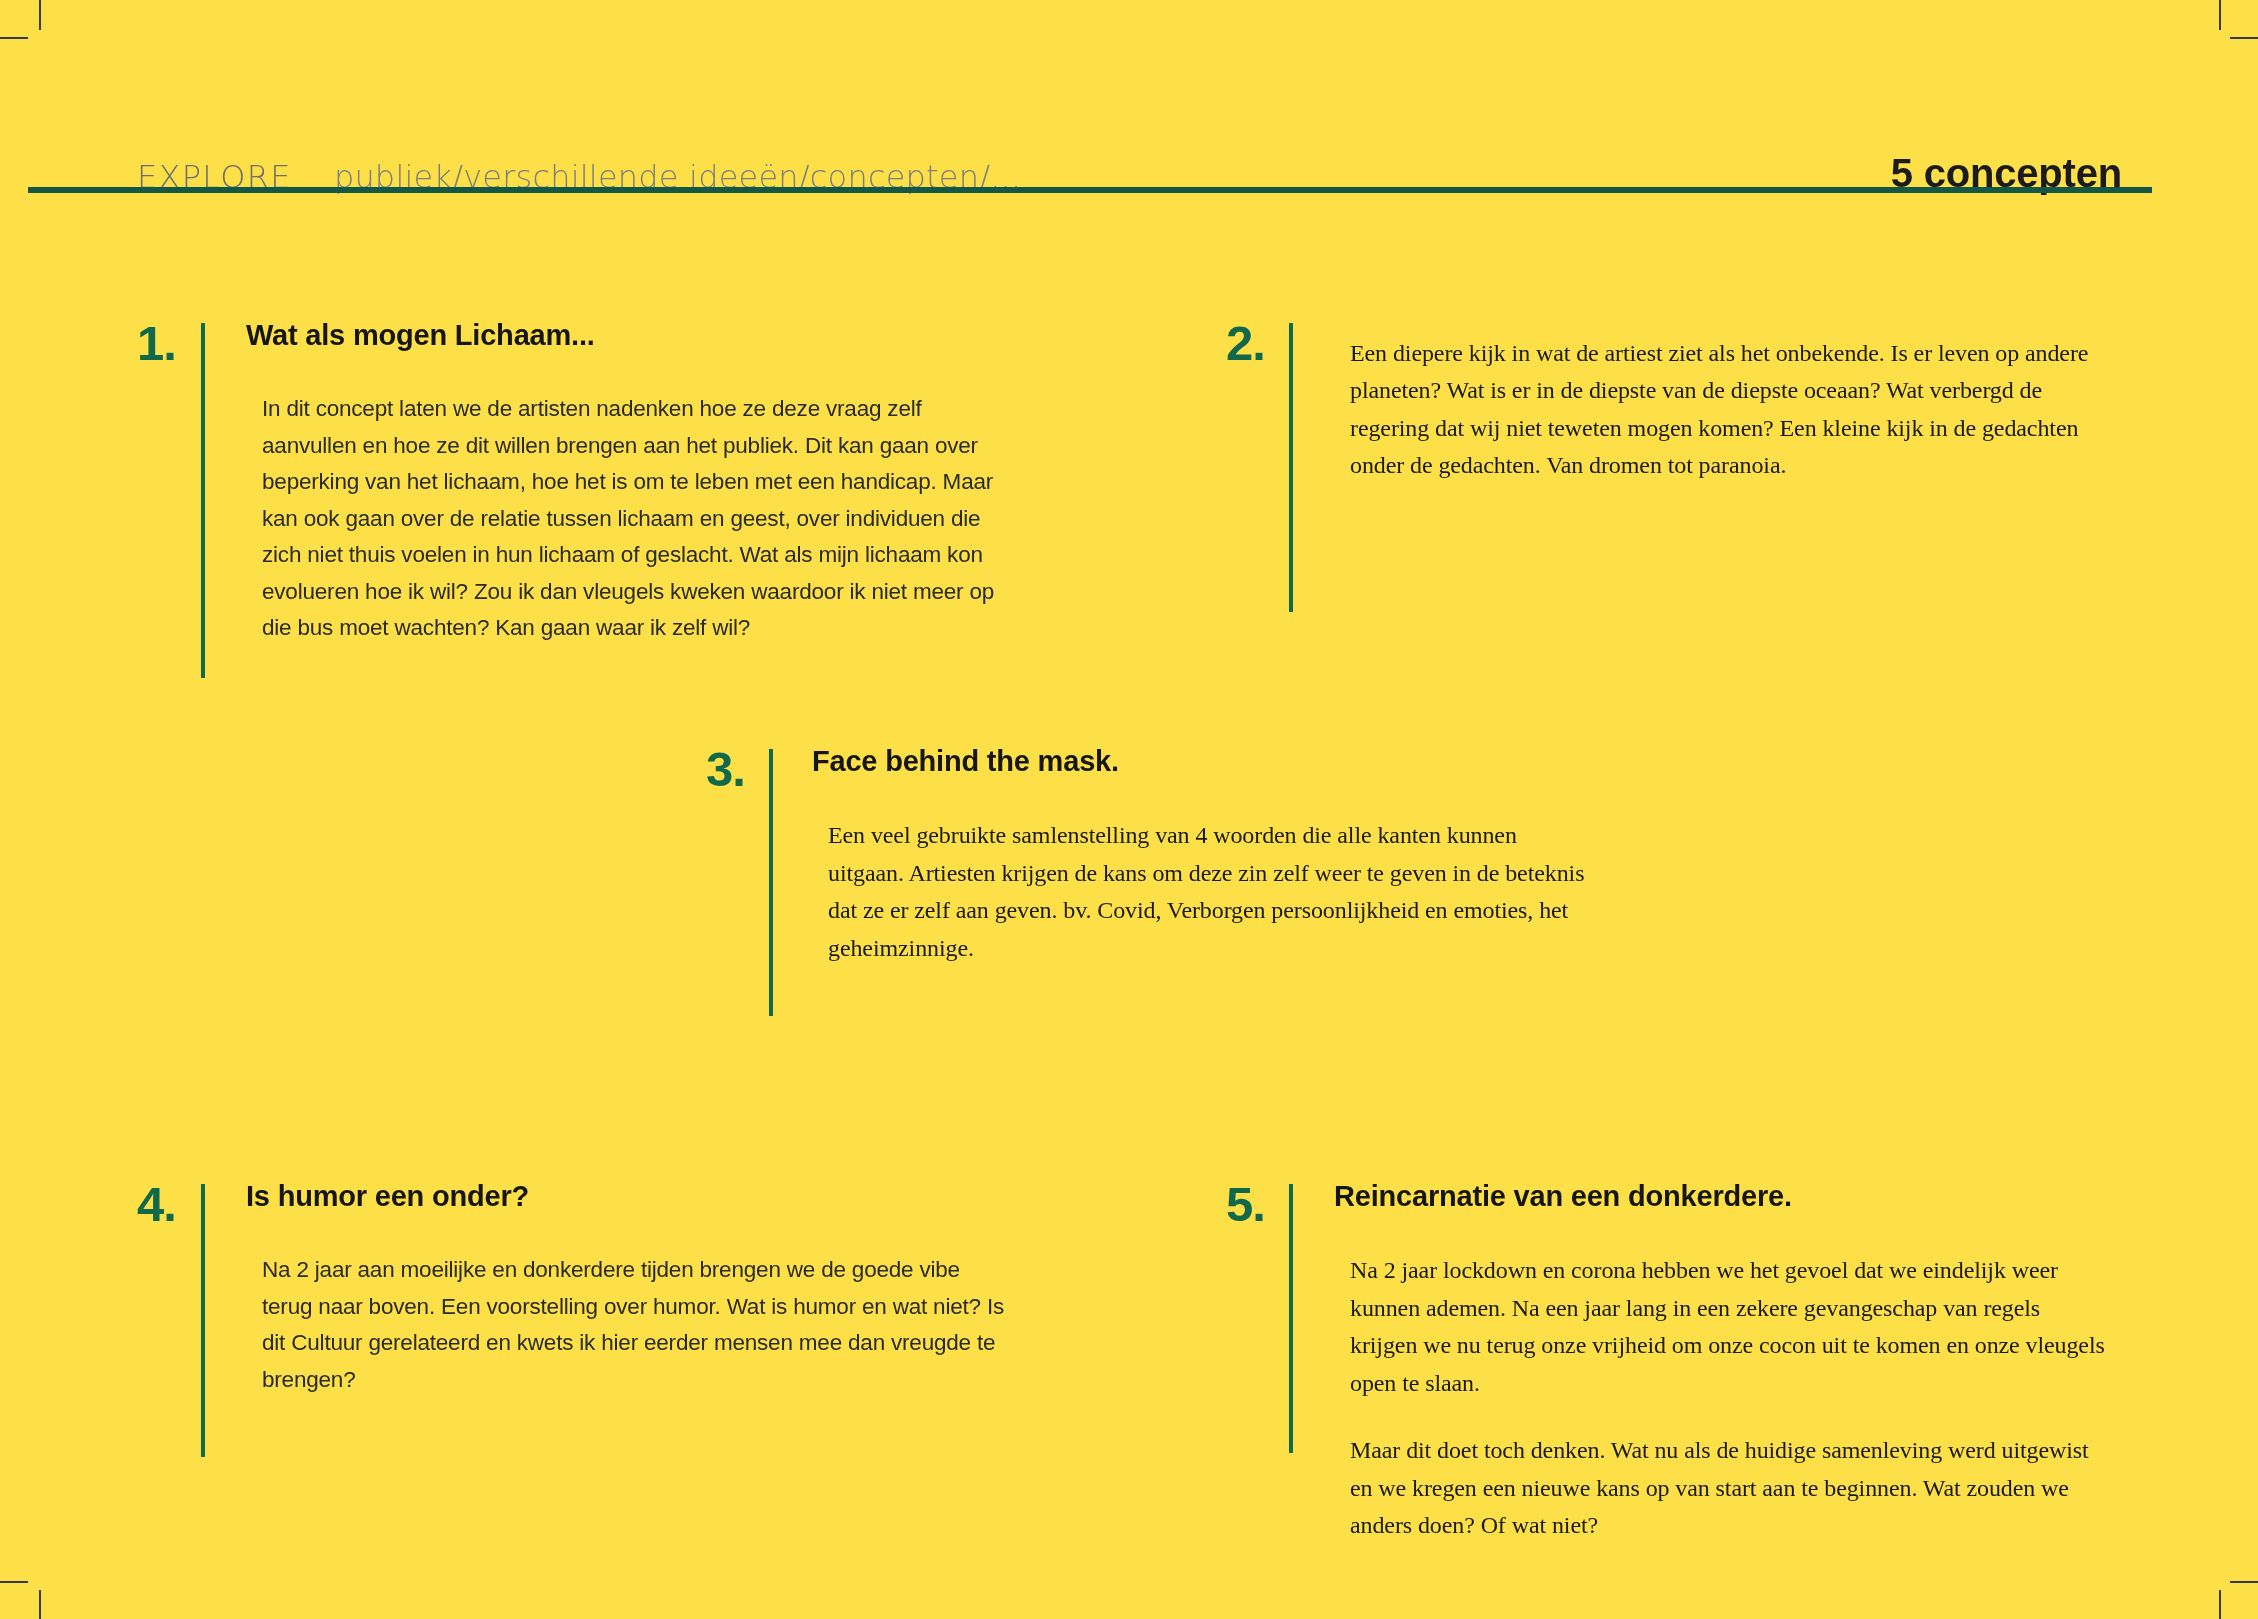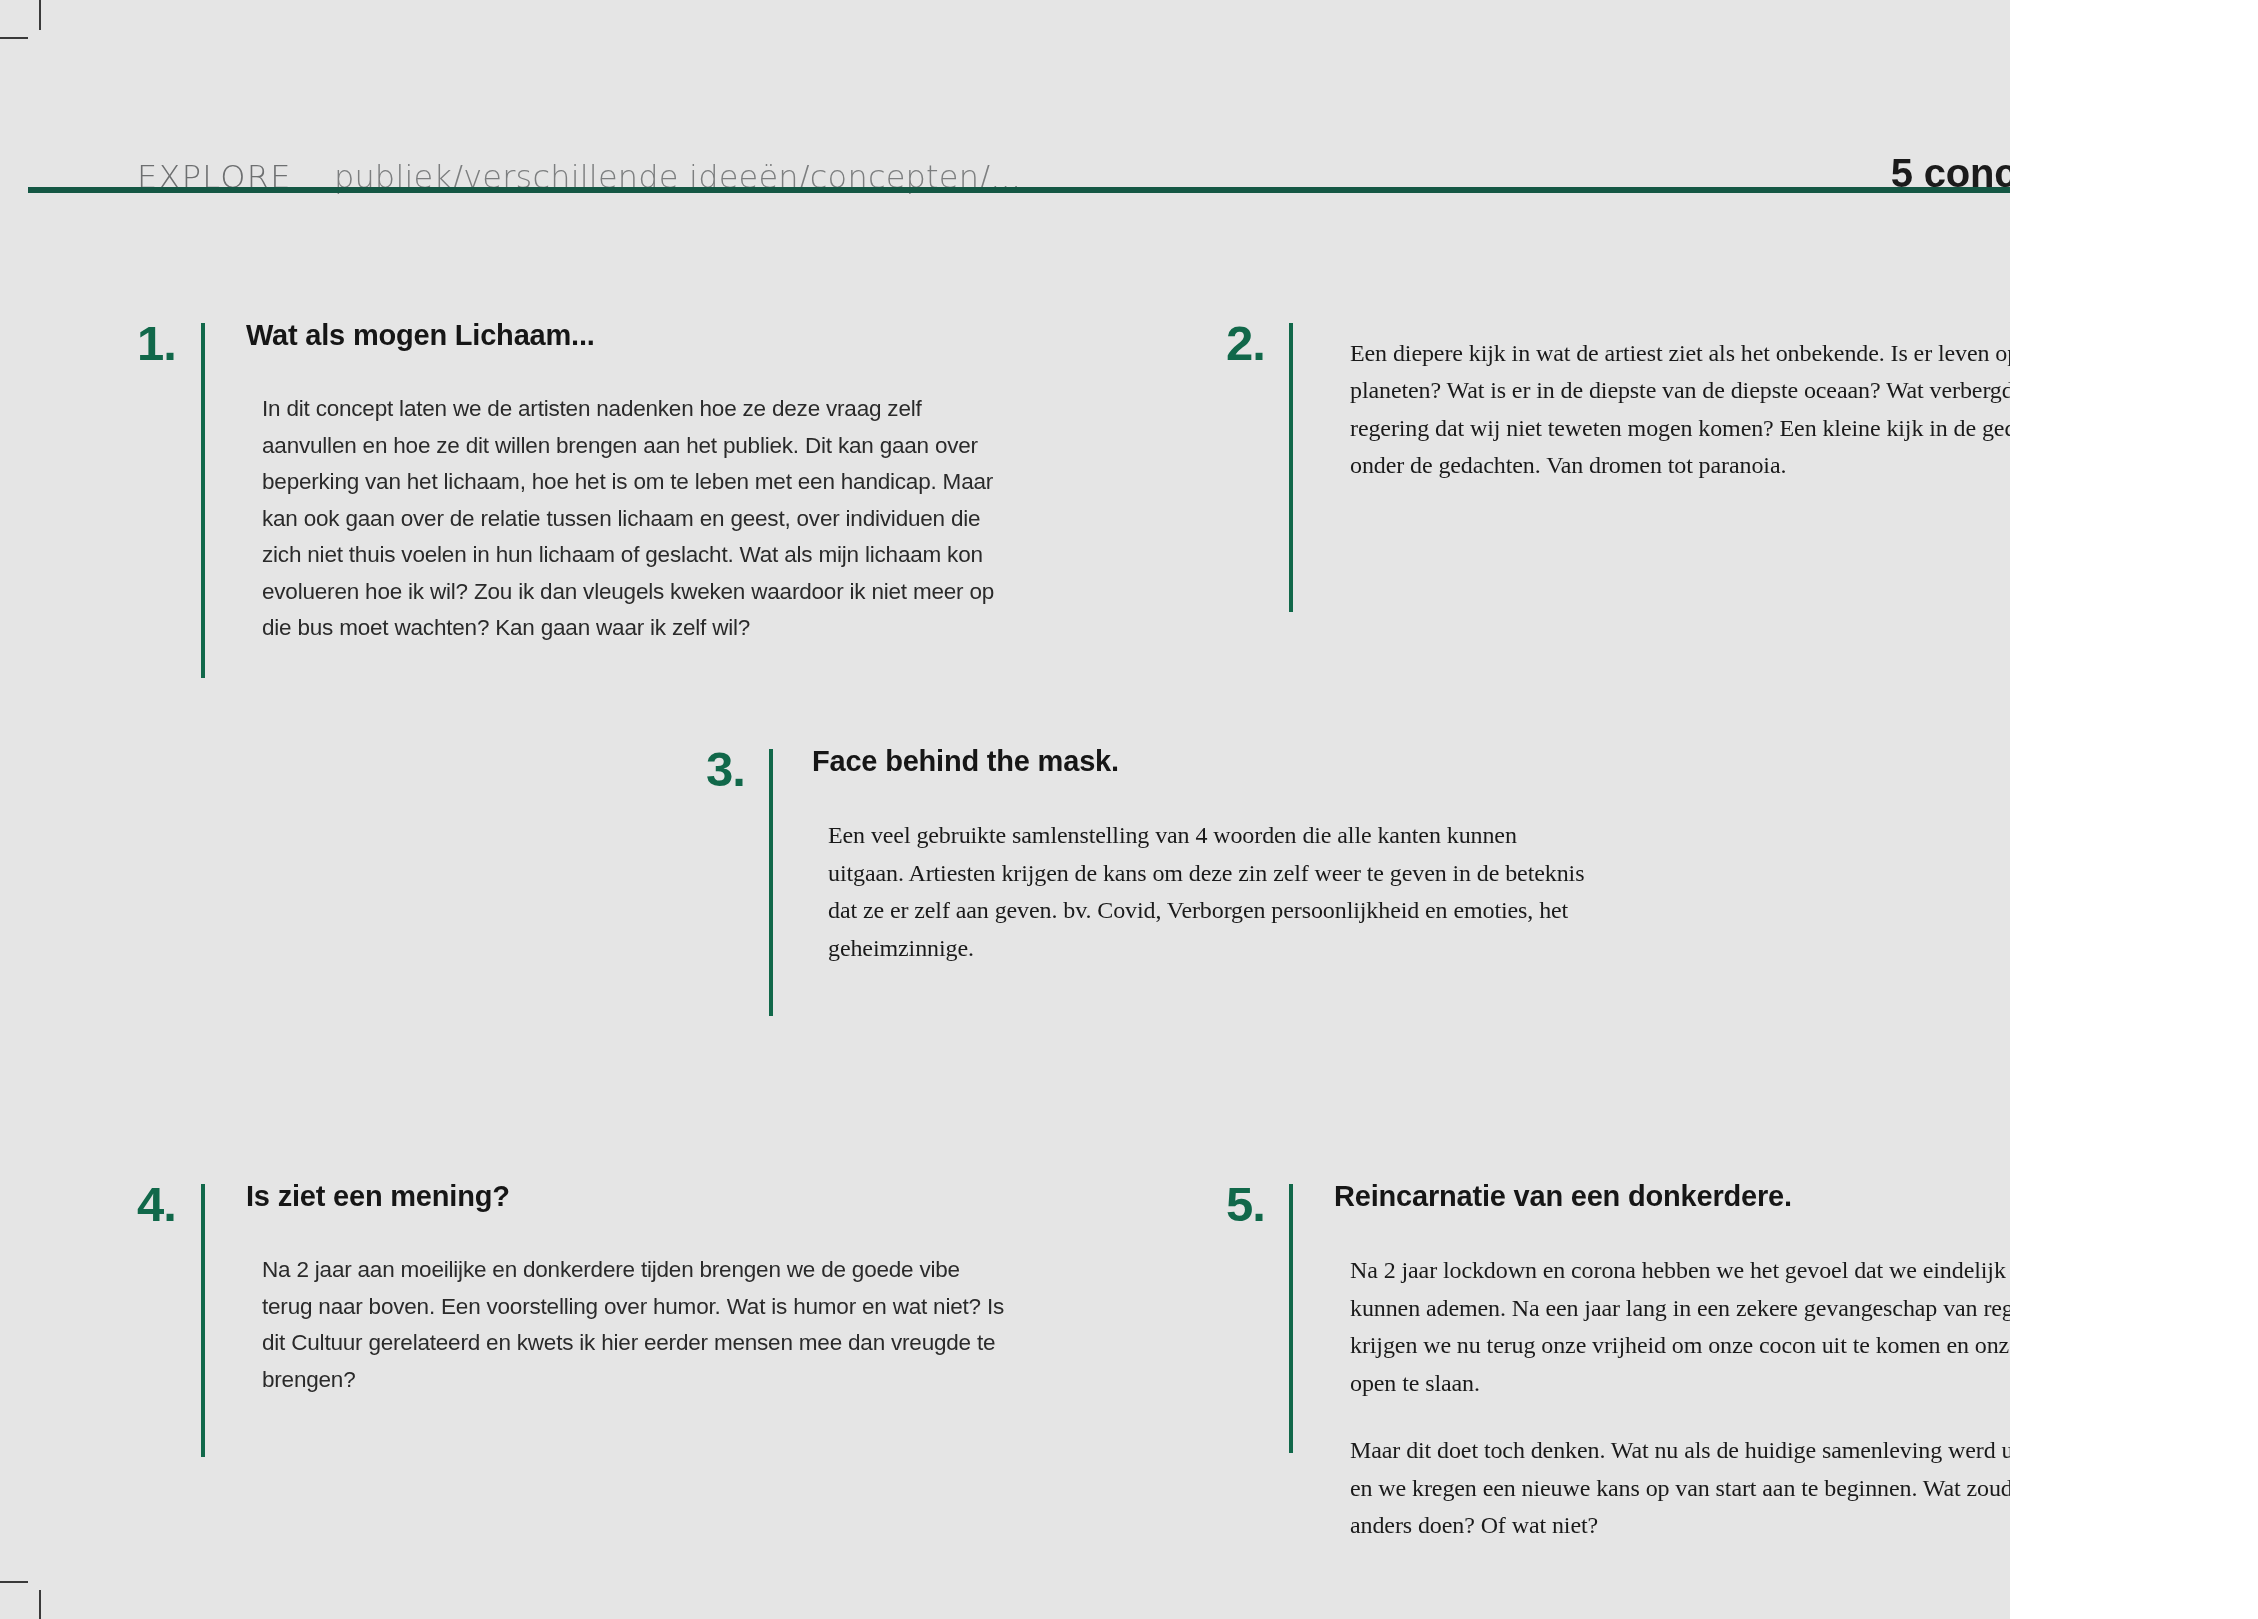--- a/index.html
+++ b/index.html
@@ -8,23 +8,23 @@
     padding: 0;
     background: #ffffff;
   }
   body {
     font-family: "Liberation Sans", sans-serif;
     -webkit-font-smoothing: antialiased;
   }
 
   .page {
     position: relative;
-    width: 2010px;
+    width: 2258px;
     height: 1620px;
-    background: #e5e5e5;
+    background: #fde047;
     overflow: hidden;
   }
 
   
   .crop {
     position: absolute;
     background: #3a3a3a;
   }
   .crop.v { width: 1.8px; height: 30px; }
   .crop.h { height: 1.8px; width: 28px; }
@@ -215,21 +215,21 @@
     <div class="concept-body">
       <h2 class="concept-title">Face behind the mask.</h2>
       <p class="concept-text">Een veel gebruikte samlenstelling van 4 woorden die alle kanten kunnen uitgaan. Artiesten krijgen de kans om deze zin zelf weer te geven in de beteknis dat ze er zelf aan geven. bv. Covid, Verborgen persoonlijkheid en emoties, het geheimzinnige.</p>
     </div>
   </div>
 
   <div class="concept font-sans" id="concept-4">
     <div class="concept-num">4.</div>
     <div class="concept-bar"></div>
     <div class="concept-body">
-      <h2 class="concept-title">Is ziet een mening?</h2>
+      <h2 class="concept-title">Is humor een onder?</h2>
       <p class="concept-text">Na 2 jaar aan moeilijke en donkerdere tijden brengen we de goede vibe terug naar boven. Een voorstelling over humor. Wat is humor en wat niet? Is dit Cultuur gerelateerd en kwets ik hier eerder mensen mee dan vreugde te brengen?</p>
     </div>
   </div>
 
   <div class="concept font-serif" id="concept-5">
     <div class="concept-num">5.</div>
     <div class="concept-bar"></div>
     <div class="concept-body">
       <h2 class="concept-title">Reincarnatie van een donkerdere.</h2>
       <p class="concept-text">Na 2 jaar lockdown en corona hebben we het gevoel dat we eindelijk weer kunnen ademen. Na een jaar lang in een zekere gevangeschap van regels krijgen we nu terug onze vrijheid om onze cocon uit te komen en onze vleugels open te slaan.</p>

